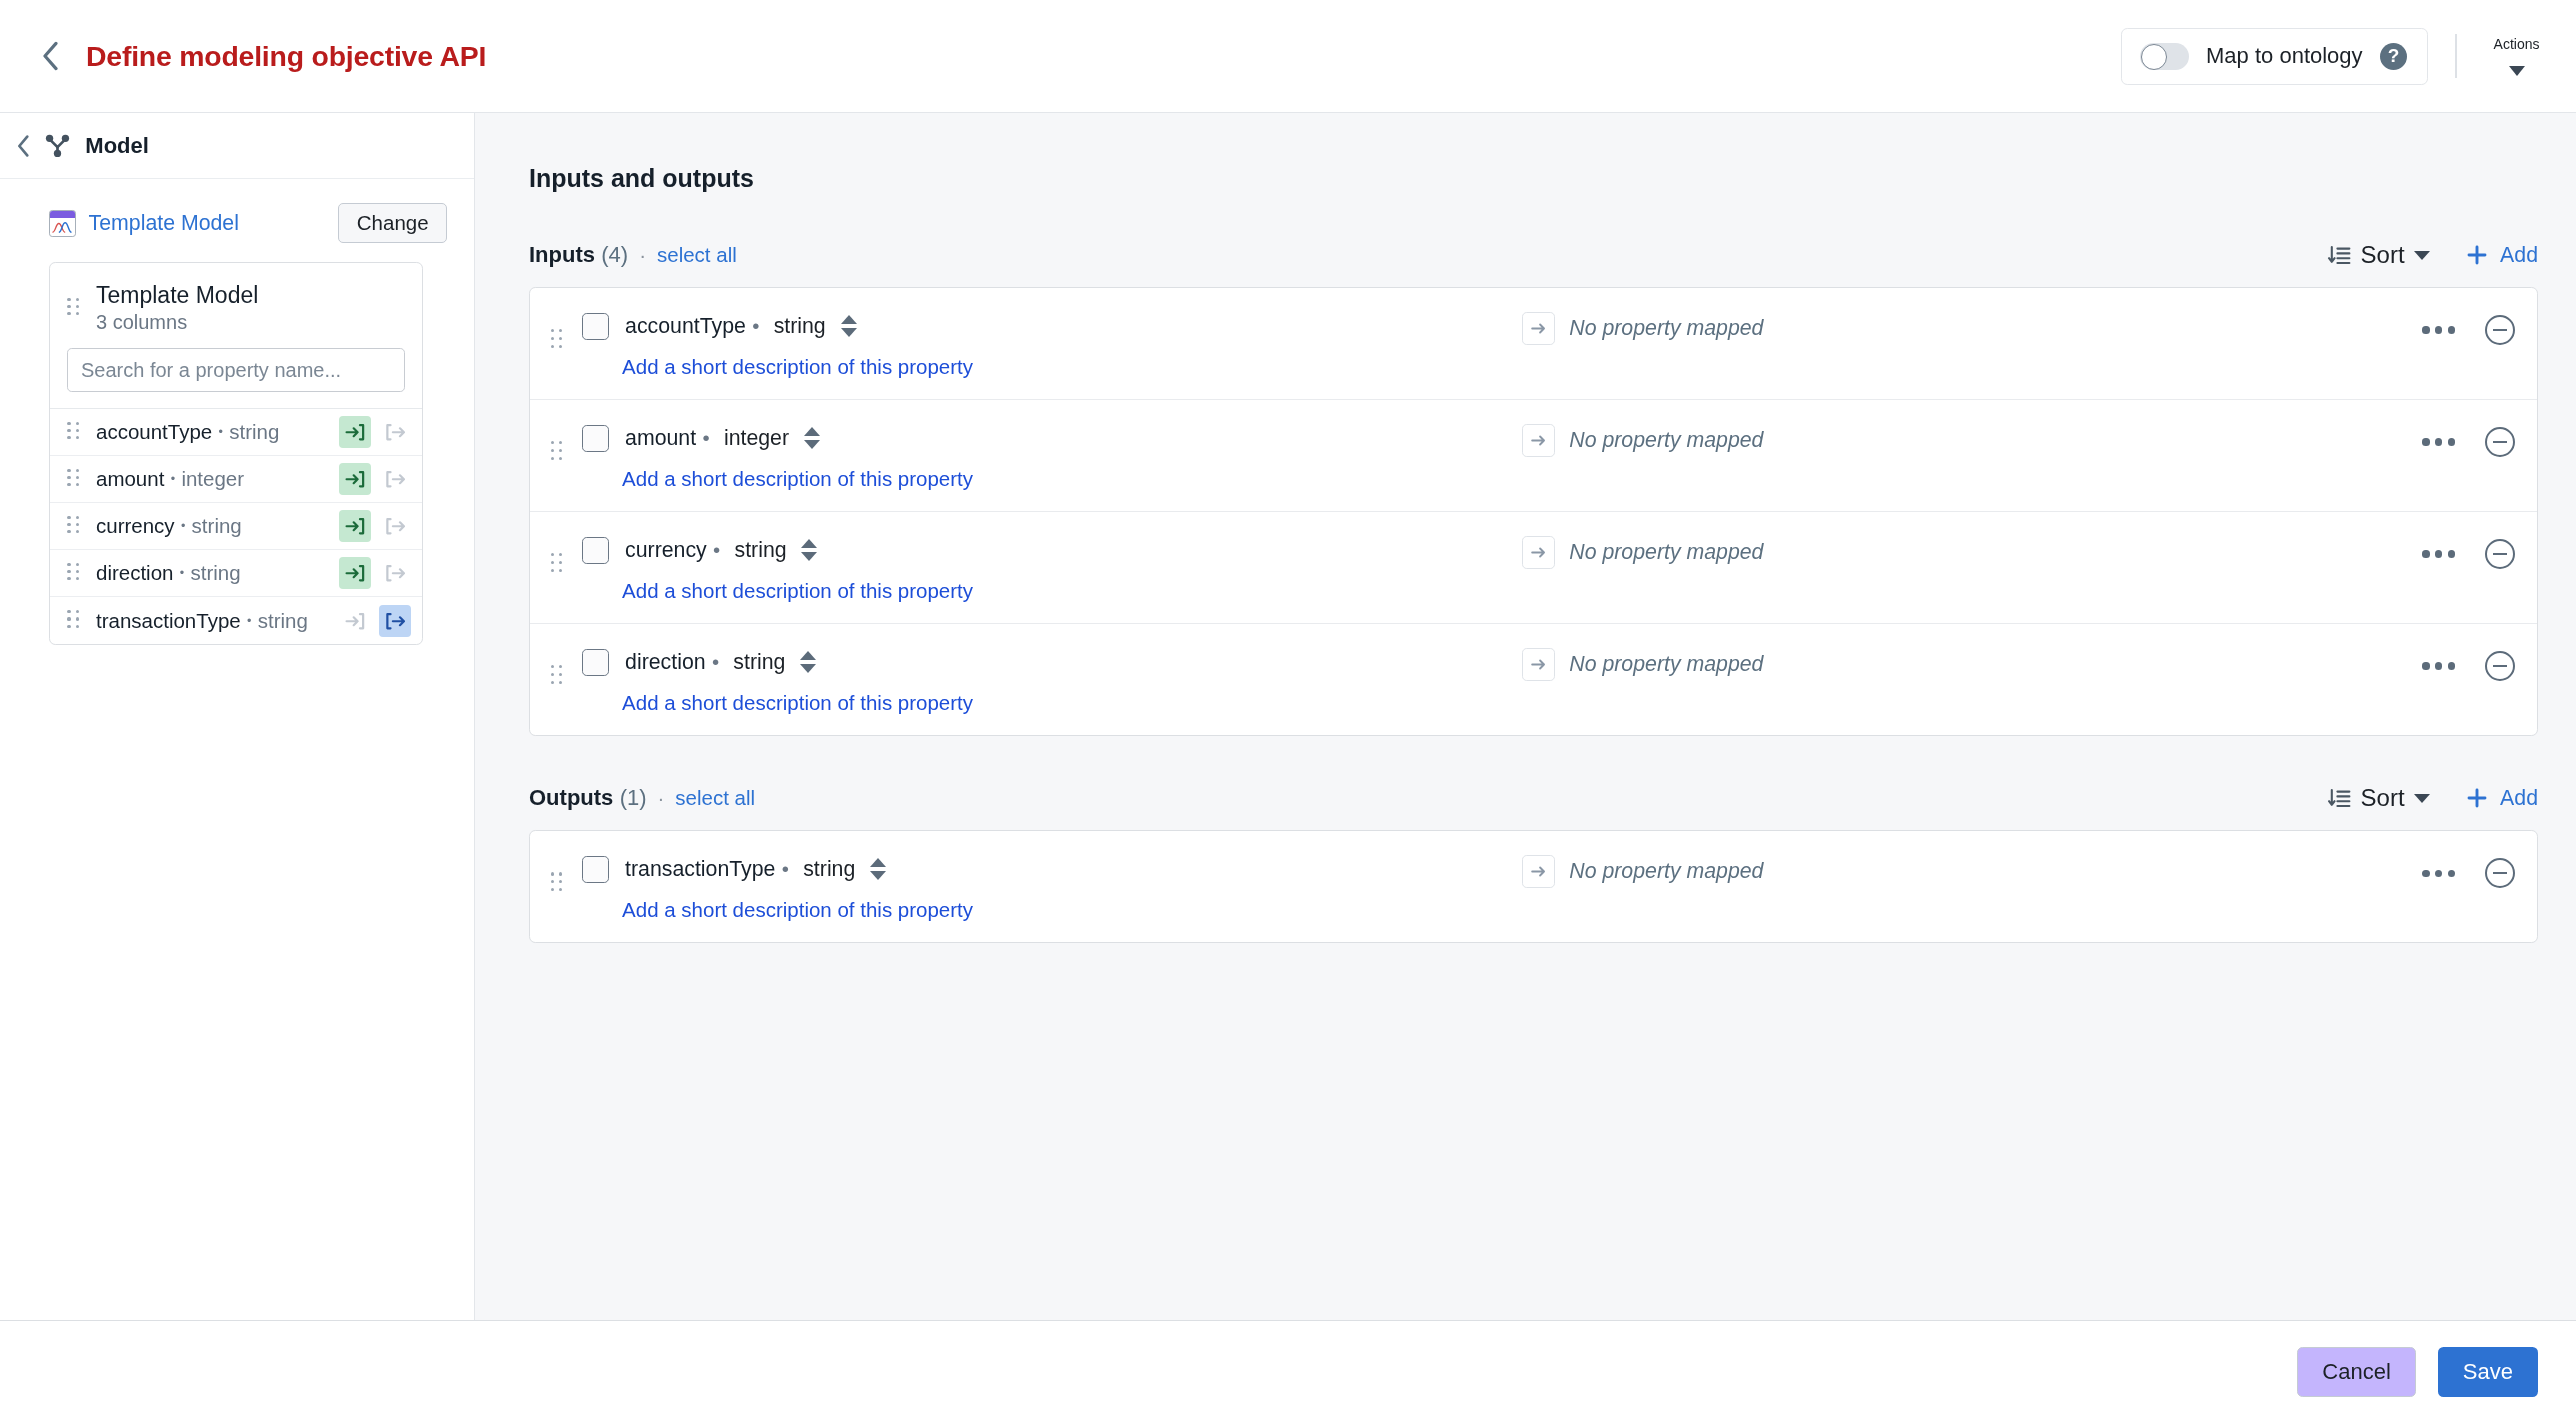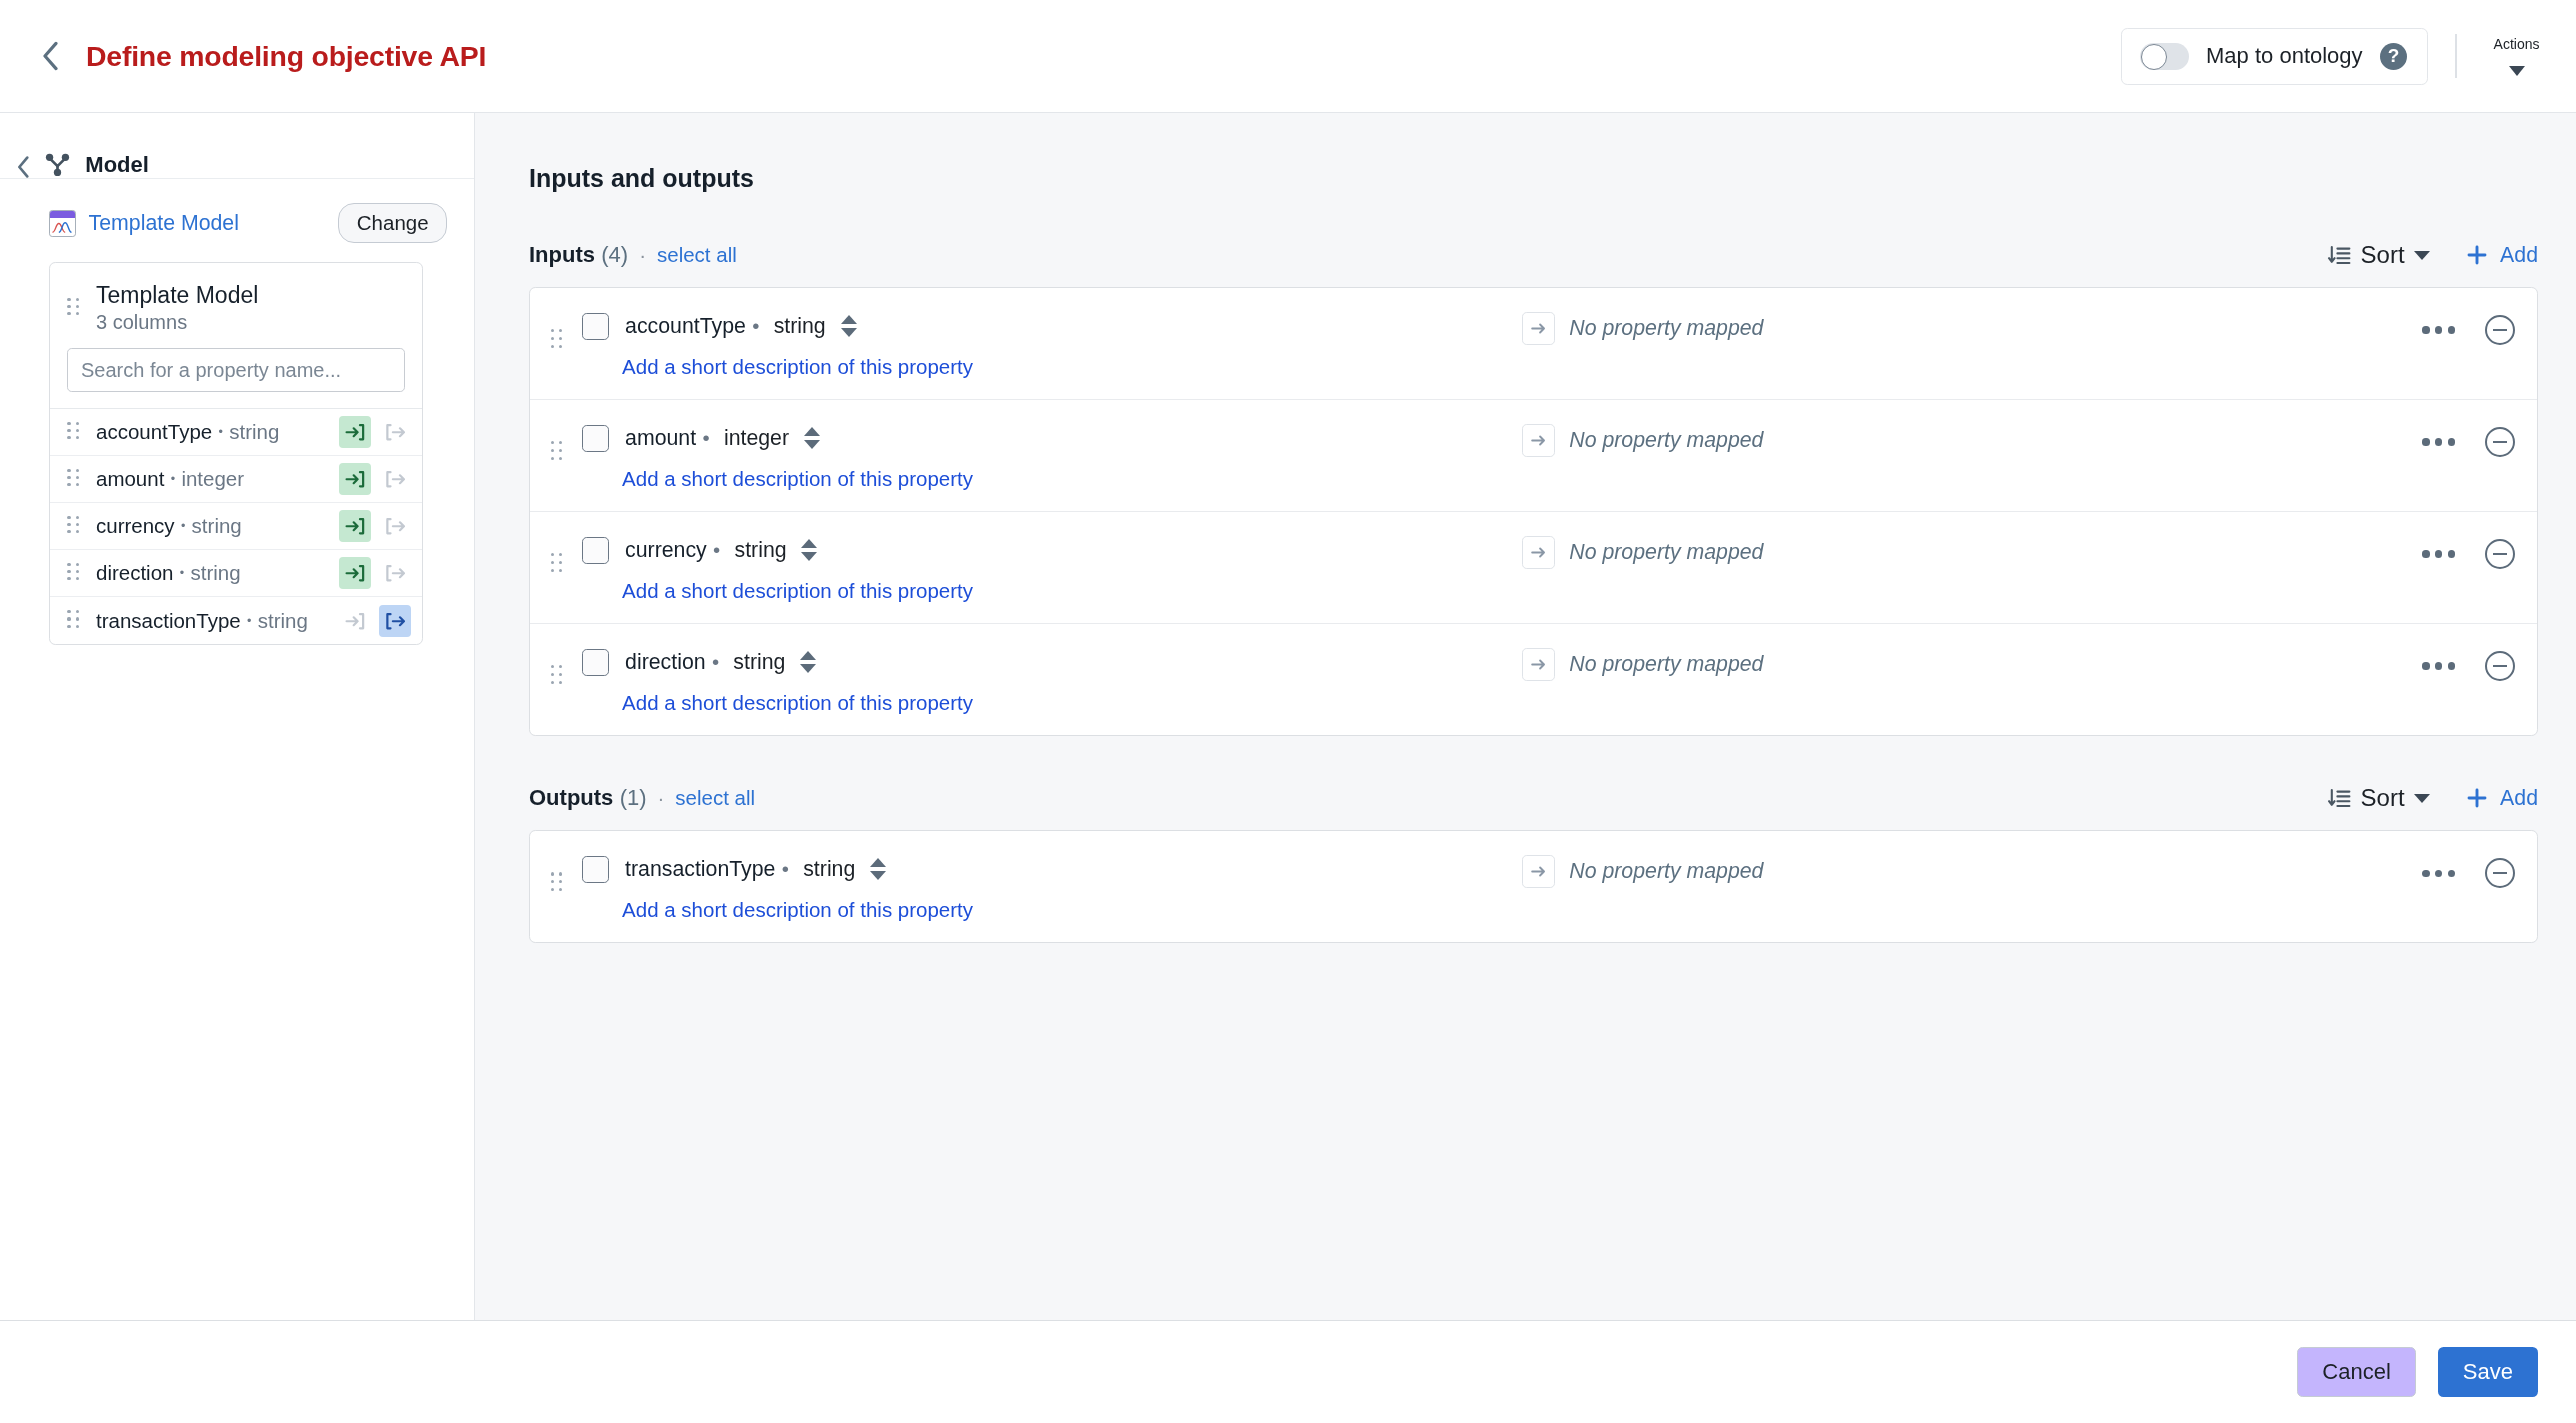--- a/index.html
+++ b/index.html
@@ -64,39 +64,39 @@
   
   .body { flex: 1 1 auto; display:flex; min-height:0; background:#fff; }
 
   
   .sidebar {
     width: 475px; flex: 0 0 475px; background:#ffffff;
     border-right: 1.6px solid #e3e6ea;
     display:flex; flex-direction:column;
   }
   .sidebar-head {
-    height: 66px; flex:0 0 66px; display:flex; align-items:flex-end;
+    height: 66px; flex:0 0 66px; display:flex; align-items:center;
     padding-left: 17.4px; gap: 14.2px; border-bottom: 1.6px solid #eaedf0;
   }
   .sb-chev { color:#5c7080; display:flex; align-items:center; cursor:pointer; }
   .sb-title { font-size: 22px; font-weight:bold; color:#16202b; }
   .sidebar-inner { padding: 22px 27px 0 49px; }
   .model-row { display:flex; align-items:center; height: 44px; }
   .model-ico {
     width: 27px; height: 27px; border-radius:3.2px; border:1.6px solid #a7b0ba;
     background:#ffffff; overflow:hidden; flex:0 0 auto; position:relative;
   }
   .model-ico .bar { height: 7.1px; background:#7b5ce0; }
   .model-link {
     margin-left: 12.6px; font-size:21.3px; color:#2d72d2; cursor:pointer;
     white-space:nowrap;
   }
   .model-row-spacer { flex:1 1 auto; }
   .change-btn {
-    border:1.6px solid #c5cbd3; border-radius:16px; background:#f6f7f9;
+    border:1.6px solid #c5cbd3; border-radius:5px; background:#f6f7f9;
     font-size: 20.5px; color:#1c2127; padding: 7.1px 17.4px; cursor:pointer;
     font-family:"Liberation Sans", sans-serif;
   }
   .prop-card {
     margin-top: 17.4px; border:1.6px solid #dcdfe3; border-radius:6.3px; background:#fff;
     width: 374px;
   }
   .prop-card-head { display:flex; align-items:center; padding: 17.4px 0 12.6px 17.4px; }
   .drag-dots { width:16px; flex:0 0 16px; margin-right: 12.6px; }
   .drag-dots i { display:block; width:16px; height:3.2px; margin-bottom:4px; position:relative; }

